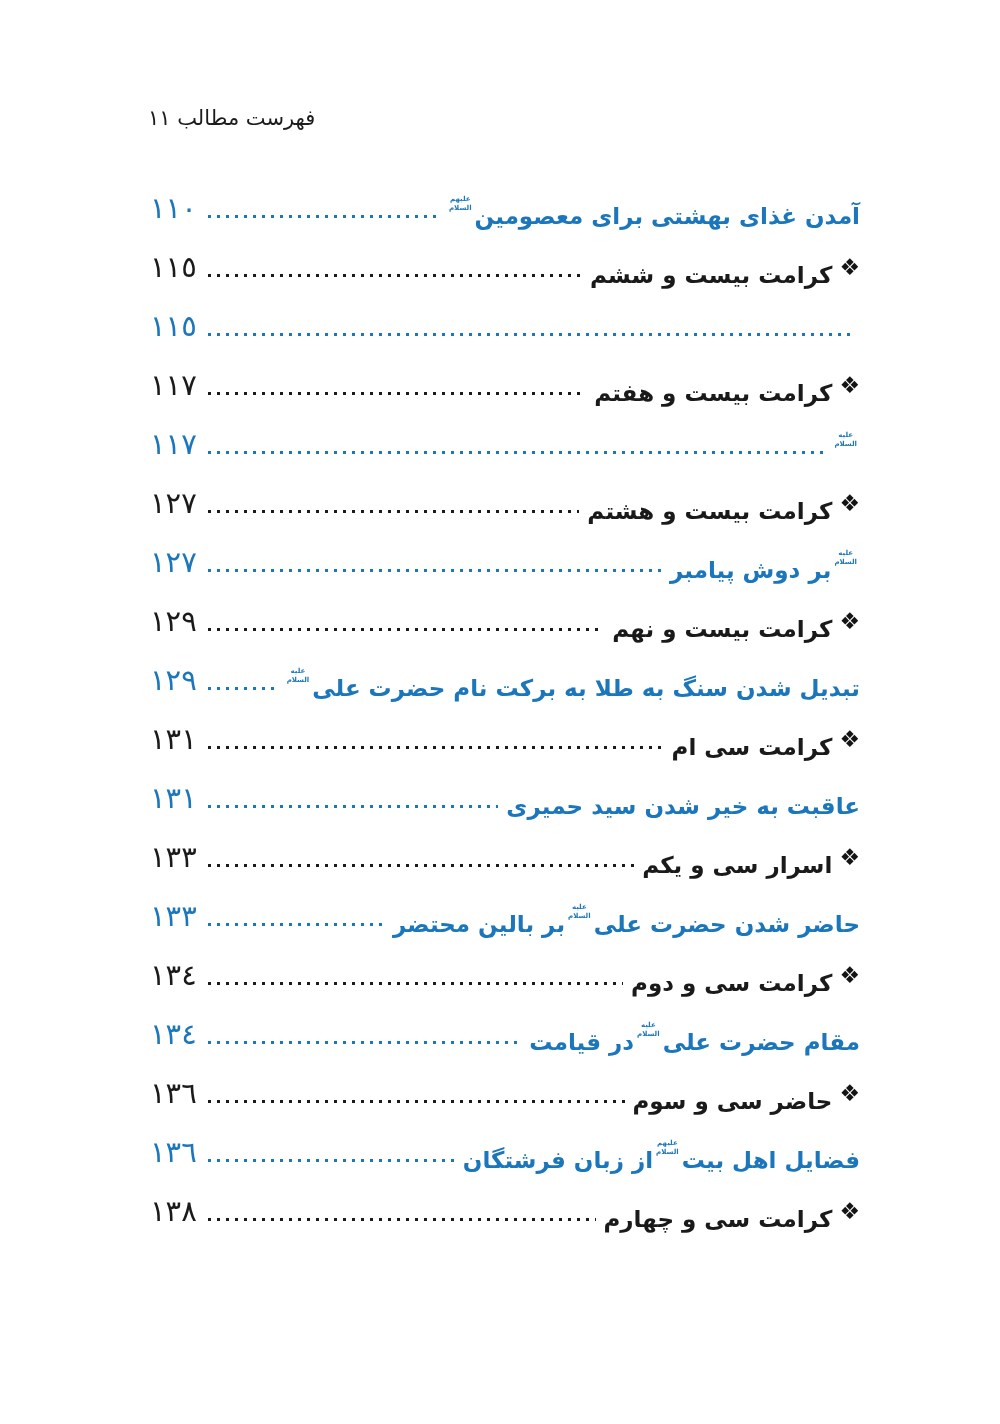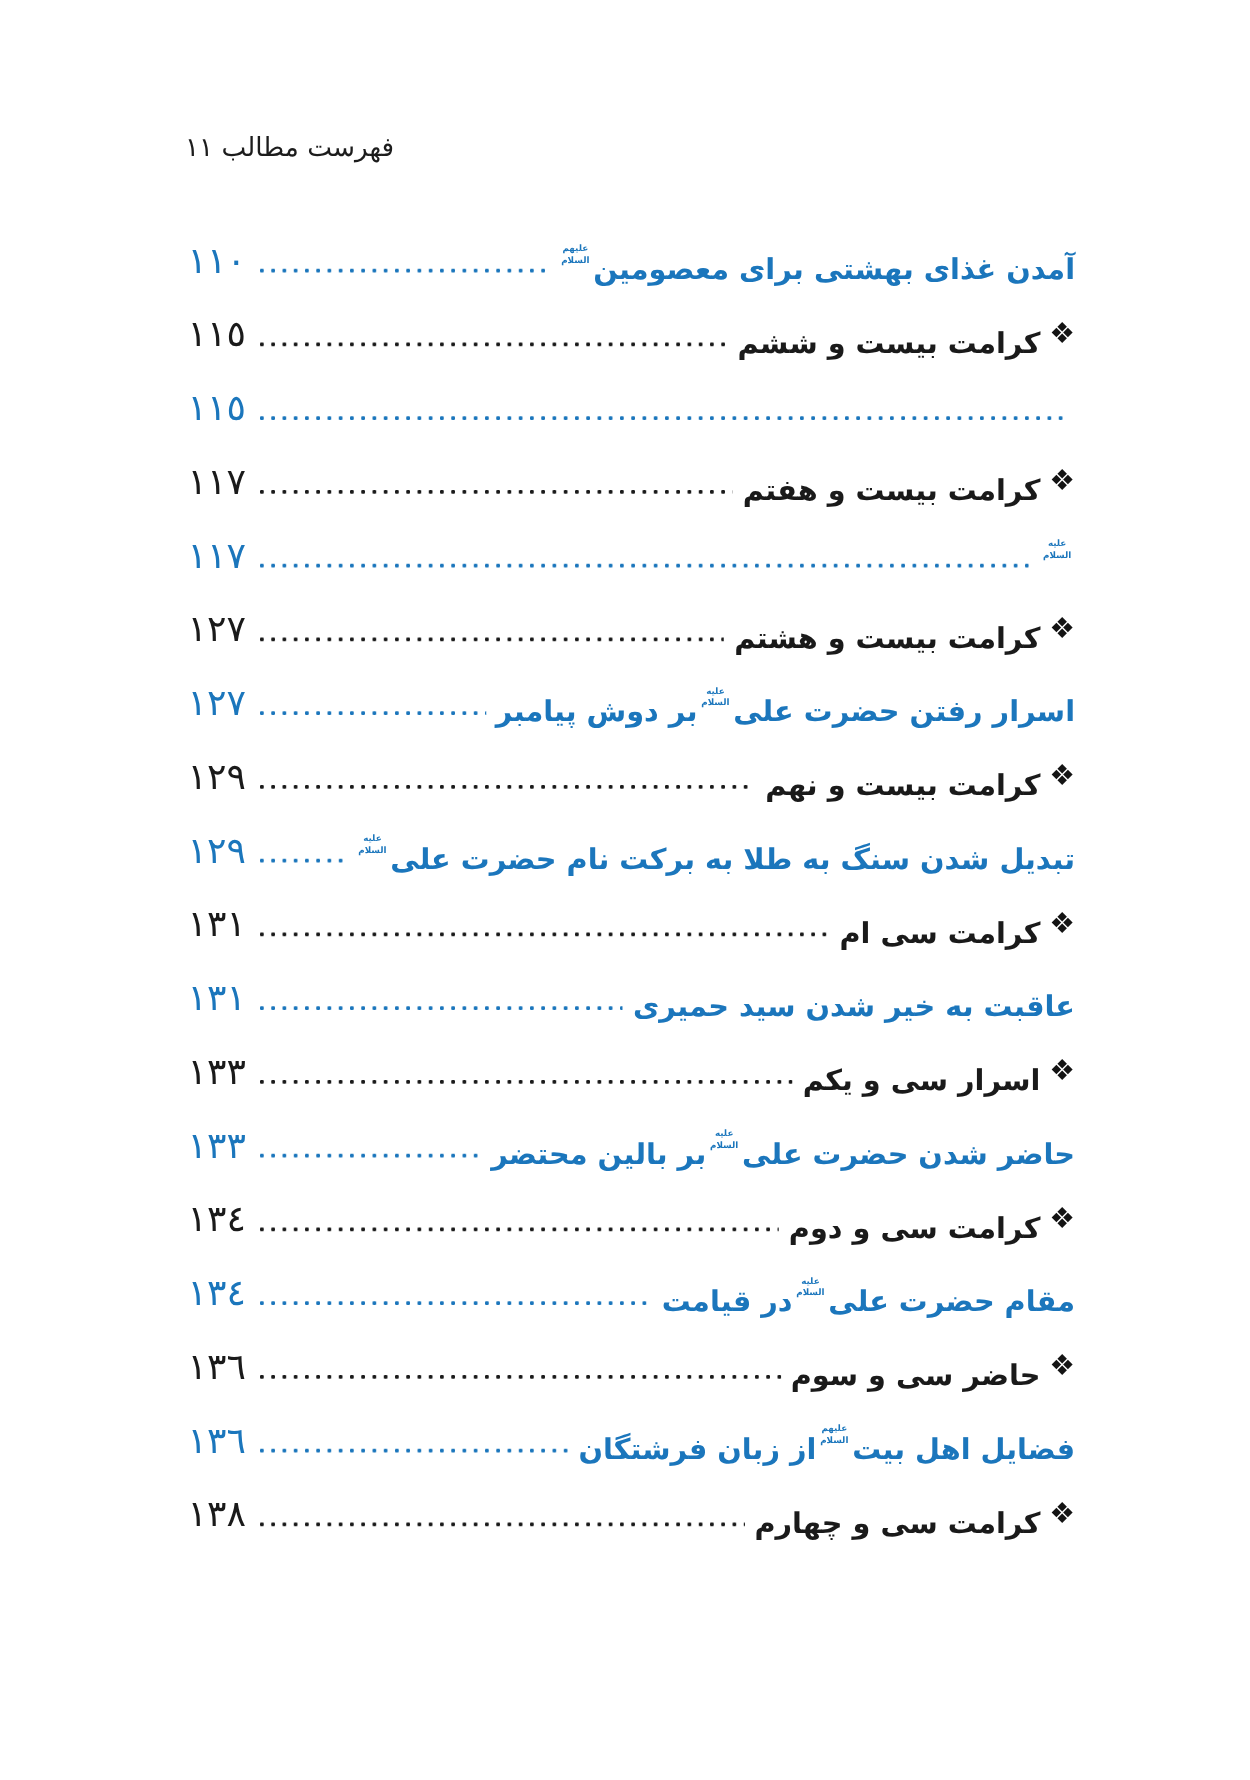--- a/index.html
+++ b/index.html
@@ -106,21 +106,20 @@
   </div>
       <div class="row karamat">
     <span class="bullet">❖</span>
     <span class="title pre">کرامت بیست و هشتم</span>
 
     <span class="leader"></span>
     <span class="pagenum">١٢٧</span>
   </div>
       <div class="row chapter">
 
-    <span class="title pre">اسرار رفتن حضرت علی</span>
     <span class="honorific">
       <span class="h-top">علیه</span>
       <span class="h-bot">السلام</span>
     </span>
     <span class="title post">بر دوش پیامبر</span>
     <span class="leader"></span>
     <span class="pagenum">١٢٧</span>
   </div>
       <div class="row karamat">
     <span class="bullet">❖</span>

